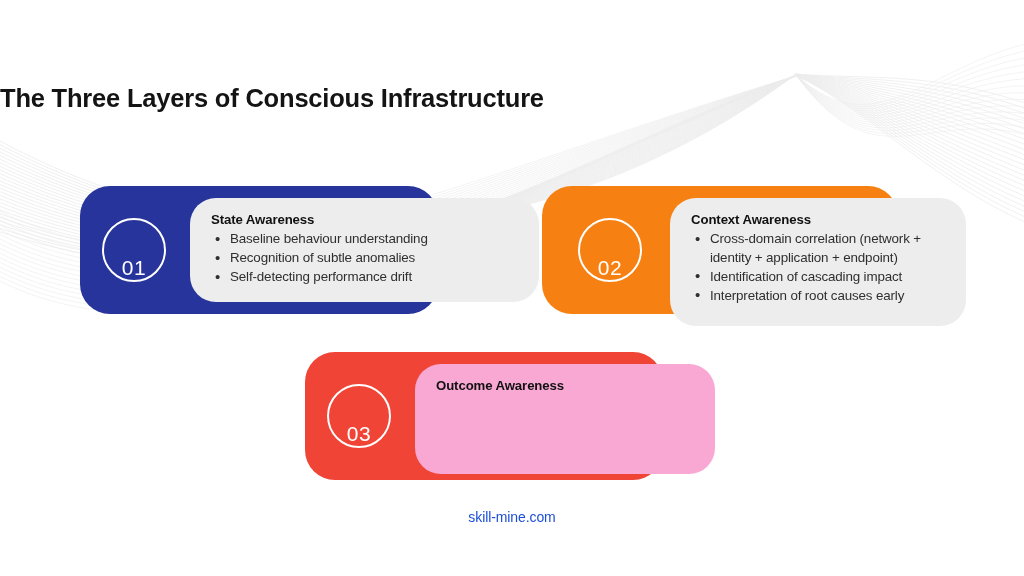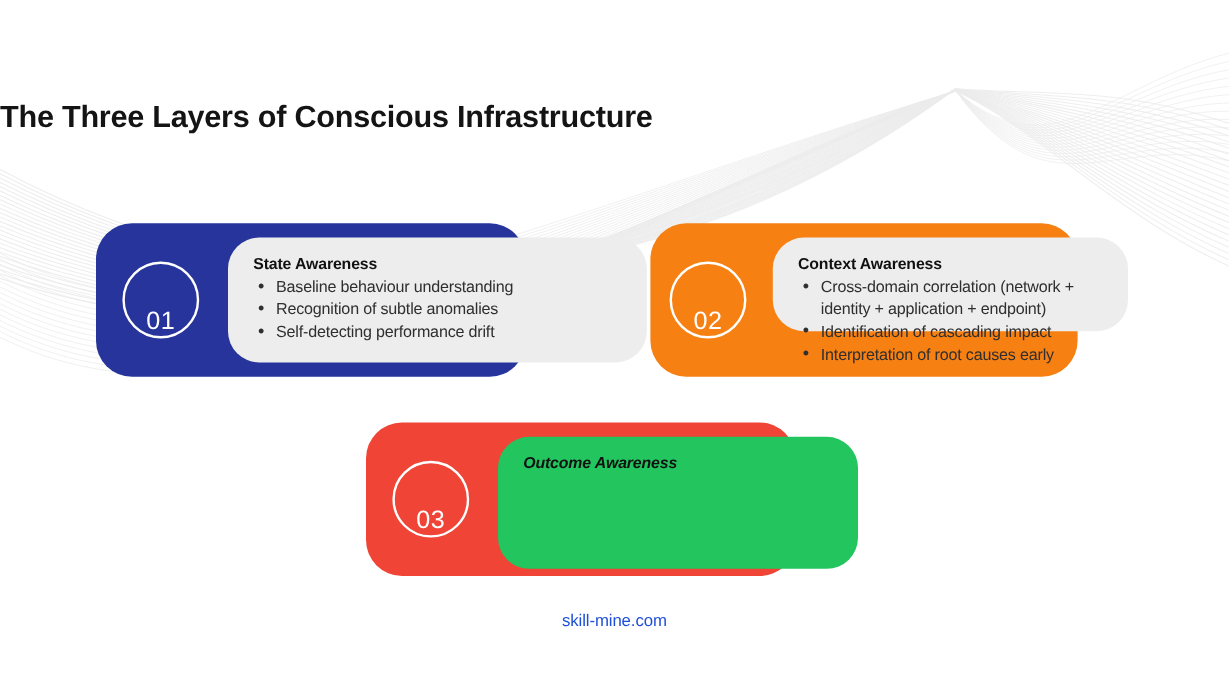--- a/index.html
+++ b/index.html
@@ -75,23 +75,23 @@
   }
 
   
   #card-1 { left:80px; top:186px; width:358px; height:128px; }
   #card-1 .badge { left:22px; top:32px; }
   #card-1 .connector { left:84px; top:236px; width:26px; }
   #card-1 .panel { left:110px; top:12px; width:349px; height:104px; }
 
   
   #card-2 { left:542px; top:186px; width:356px; height:128px; }
-  #card-2 .badge { left:16px; top:32px; }
+  #card-2 .badge { left:36px; top:32px; }
   #card-2 .connector { left:84px; top:236px; width:26px; }
-  #card-2 .panel { left:102px; top:12px; width:296px; height:78px; }
+  #card-2 .panel { left:128px; top:12px; width:296px; height:128px; }
 
   
   #card-3 { left:305px; top:352px; width:358px; height:128px; }
   #card-3 .badge { left:22px; top:32px; }
   #card-3 .panel { left:110px; top:12px; width:300px; height:110px; }
 
   
   .card .connector { top:58px; left:84px; }
 
   
@@ -228,19 +228,19 @@
       </ul>
     </div>
   </div>
 
   <div class="card" id="card-3">
     <div class="card-bg" style="background: rgb(239, 68, 54);"></div>
     <div class="badge">
       <span>03</span>
     </div>
 
-    <div class="panel" style="background: #22c55e; font-style: italic;">
+    <div class="panel" style="background: #f9a8d4;">
       <div class="panel-title">Outcome Awareness</div>
     </div>
   </div>
 
   <div id="footer">skill-mine.com</div>
 </div>
 
 </body></html>

